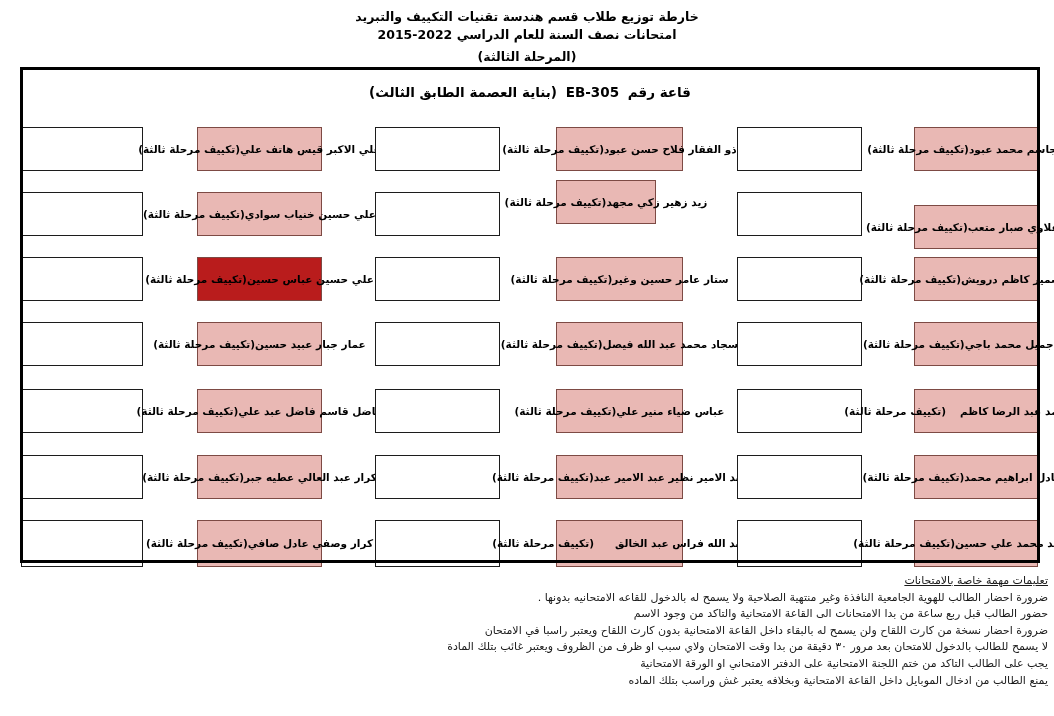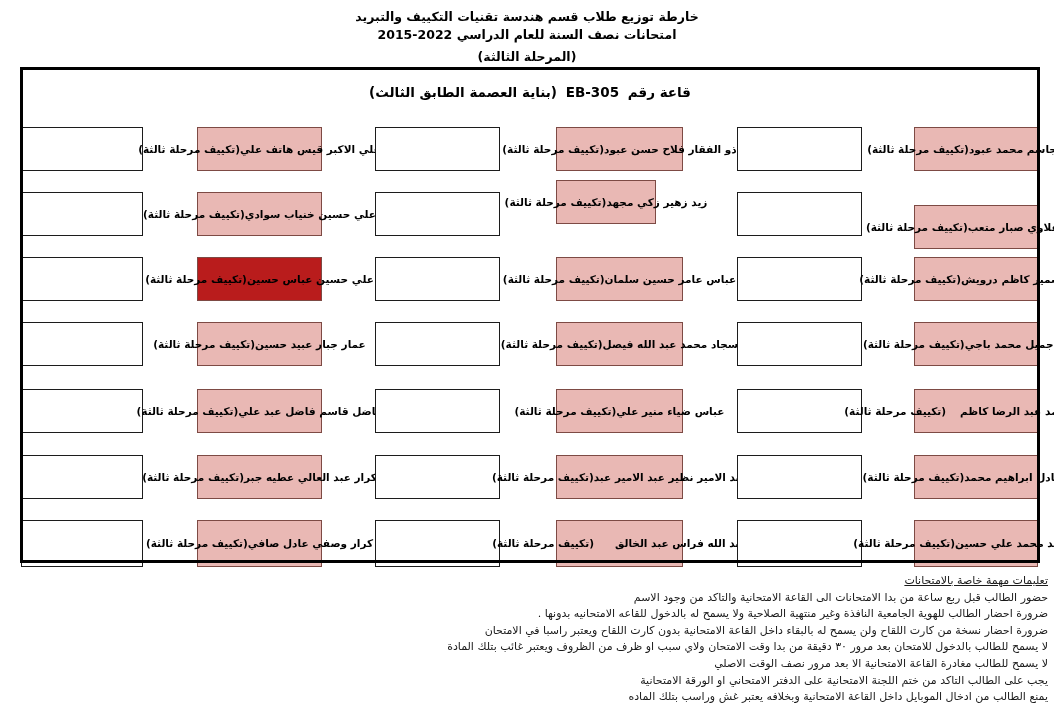--- a/index.html
+++ b/index.html
@@ -85,21 +85,21 @@
         <span>امين علاوي صبار متعب</span>
         <span>(تكييف مرحلة ثالثة)</span>
       </div>
       <div class="seat empty" style="left: 1px; top: 190px; width: 122px; height: 44px;"></div>
       <div class="seat occupied" style="left: 177px; top: 190px; width: 125px; height: 44px; background: #b91c1c; border-color: rgb(125, 74, 68);">
         <span>علي حسين عباس حسين</span>
         <span>(تكييف مرحلة ثالثة)</span>
       </div>
       <div class="seat empty" style="left: 355px; top: 190px; width: 125px; height: 44px;"></div>
       <div class="seat occupied" style="left: 536px; top: 190px; width: 127px; height: 44px; background: rgb(233, 184, 180); border-color: rgb(125, 74, 68);">
-        <span>عباس عامر حسين سلمان</span>
+        <span>ستار عامر حسين وغير</span>
         <span>(تكييف مرحلة ثالثة)</span>
       </div>
       <div class="seat empty" style="left: 717px; top: 190px; width: 125px; height: 44px;"></div>
       <div class="seat occupied" style="left: 894px; top: 190px; width: 124px; height: 44px; background: rgb(233, 184, 180); border-color: rgb(125, 74, 68);">
         <span>حسن سمير كاظم درويش</span>
         <span>(تكييف مرحلة ثالثة)</span>
       </div>
       <div class="seat empty" style="left: 1px; top: 255px; width: 122px; height: 44px;"></div>
       <div class="seat occupied" style="left: 177px; top: 255px; width: 125px; height: 44px; background: rgb(233, 184, 180); border-color: rgb(125, 74, 68);">
         <span>عمار جبار عبيد حسين</span>
@@ -159,21 +159,20 @@
       <div class="seat occupied" style="left: 894px; top: 453px; width: 124px; height: 47px; background: rgb(233, 184, 180); border-color: rgb(125, 74, 68);">
         <span>حيدر مهند محمد علي حسين</span>
         <span>(تكييف مرحلة ثالثة)</span>
       </div>
     </div>
 </div>
 
 <div class="instructions">
   <div class="instructions-heading">تعليمات مهمة خاصة بالامتحانات</div>
   <div id="instruction-lines">
+      <div>ضرورة احضار الطالب للهوية الجامعية النافذة وغير منتهية الصلاحية ولا يسمح له بالدخول للقاعه الامتحانيه بدونها .</div>
       <div>حضور الطالب قبل ربع ساعة من بدا الامتحانات الى القاعة الامتحانية والتاكد من وجود الاسم</div>
-      <div>ضرورة احضار الطالب للهوية الجامعية النافذة وغير منتهية الصلاحية ولا يسمح له بالدخول للقاعه الامتحانيه بدونها .</div>
       <div>ضرورة احضار نسخة من كارت اللقاح ولن يسمح له بالبقاء داخل القاعة الامتحانية بدون كارت اللقاح ويعتبر راسبا في الامتحان</div>
       <div>لا يسمح للطالب بالدخول للامتحان بعد مرور ٣٠ دقيقة من بدا وقت الامتحان ولاي سبب او ظرف من الظروف ويعتبر غائب بتلك المادة</div>
-      <div>لا يسمح للطالب مغادرة القاعة الامتحانية الا بعد مرور نصف الوقت الاصلي</div>
       <div>يجب على الطالب التاكد من ختم اللجنة الامتحانية على الدفتر الامتحاني او الورقة الامتحانية</div>
       <div>يمنع الطالب من ادخال الموبايل داخل القاعة الامتحانية وبخلافه يعتبر غش وراسب بتلك الماده</div>
     </div>
 </div>
 
 </body></html>

